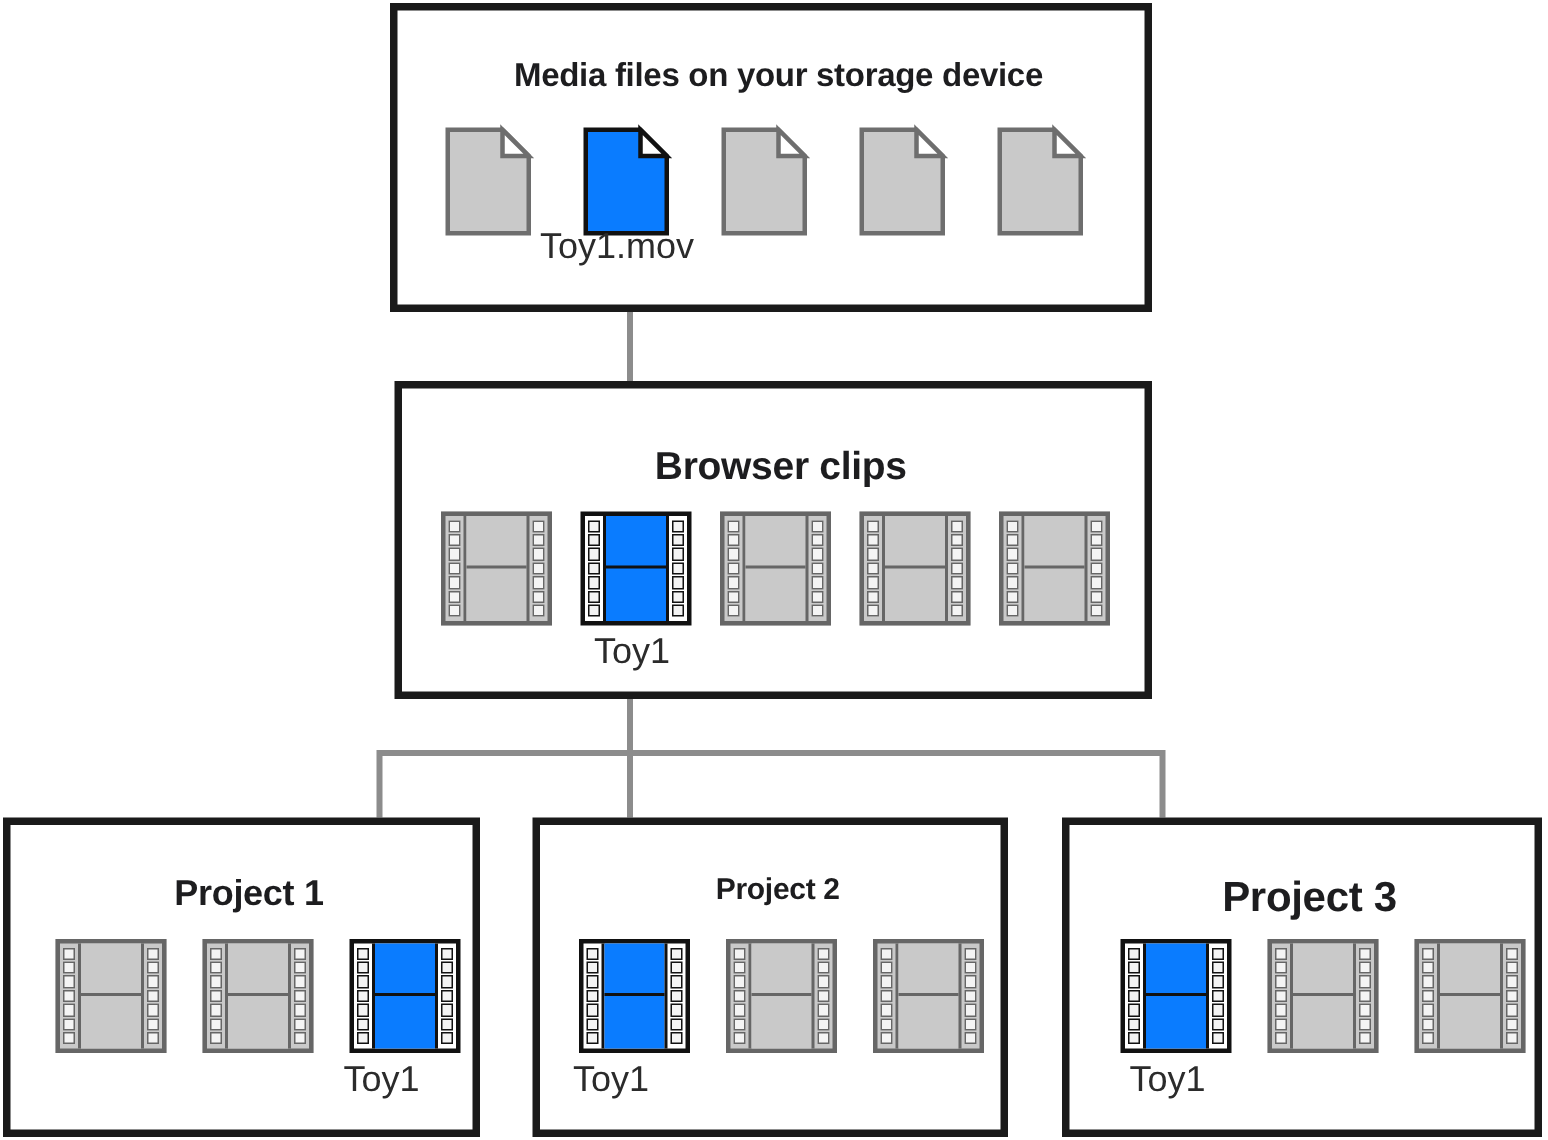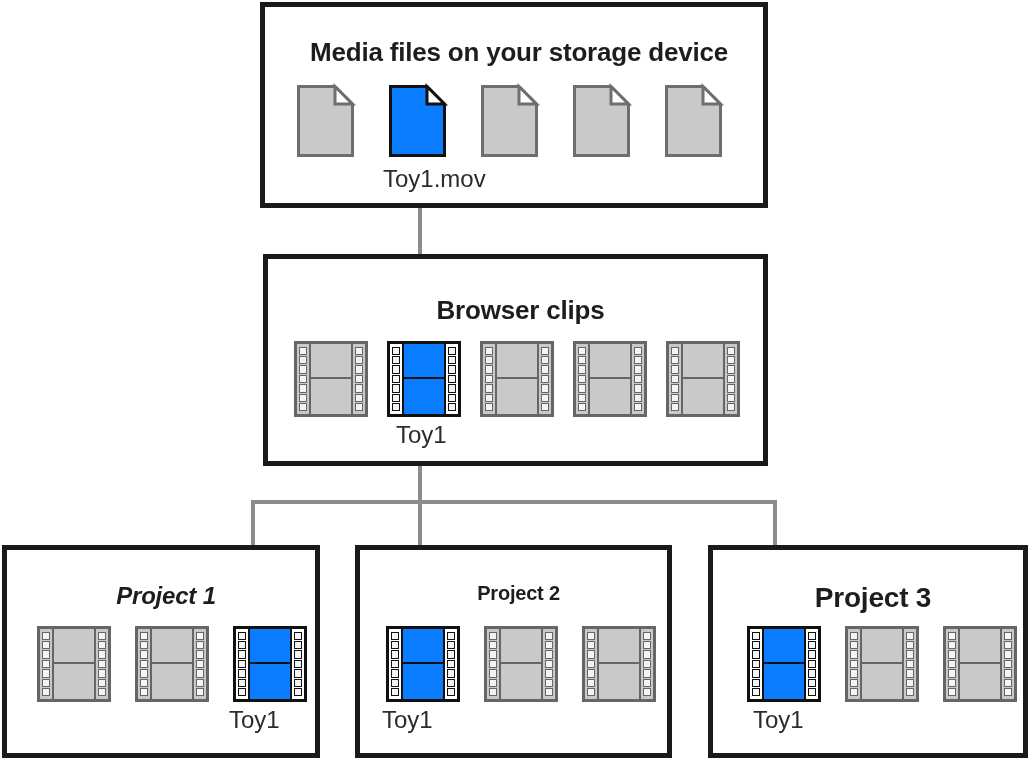--- a/index.html
+++ b/index.html
@@ -33,23 +33,23 @@
   #box-p3      { left: 708px; top: 545px; width: 320px; height: 213px; }
 
   
   .box-title {
     position: absolute;
     font-weight: bold;
     color: #1d1d1f;
     white-space: nowrap;
     letter-spacing: -0.2px;
   }
-  #title-media   { left: 0; top: 30px;  width: 508px; text-align: center; font-size: 26px; }
+  #title-media   { left: 0; top: 30px;  width: 508px; text-align: center; font-size: 22px; }
   #title-browser { left: 0; top: 36px;  width: 505px; text-align: center; font-size: 26px; }
-  #title-p1      { left: 0; top: 32px;  width: 318px; text-align: center; font-size: 24px; font-style: italic; }
+  #title-p1      { left: 0; top: 32px;  width: 318px; text-align: center; font-size: 24px; }
   #title-p2      { left: 0; top: 32px;  width: 317px; text-align: center; font-size: 20px; }
   #title-p3      { left: 0; top: 32px;  width: 320px; text-align: center; font-size: 28px; }
 
   
   .doc-row {
     position: absolute;
     left: 32px;
     top: 78px;
     display: flex;
     gap: 35px;
@@ -120,21 +120,21 @@
   .clip.blue .panel { background: #0a7cff; }
   .clip.blue .panel .half:first-child { border-bottom: 2px solid #111111; }
 
   
   .caption {
     position: absolute;
     font-size: 24px;
     color: #2b2b2b;
     white-space: nowrap;
   }
-  #cap-media   { left: 95px; top: 158px; margin-left: 23px; }
+  #cap-media   { left: 95px; top: 144px; }
   #cap-browser { left: 128px; top: 162px; }
   #cap-p1      { left: 222px; top: 156px; }
   #cap-p2      { left: 22px;  top: 156px; }
   #cap-p3      { left: 40px;  top: 156px; }
 
   
   #connectors {
     position: absolute;
     left: 0; top: 0;
     width: 1032px;

